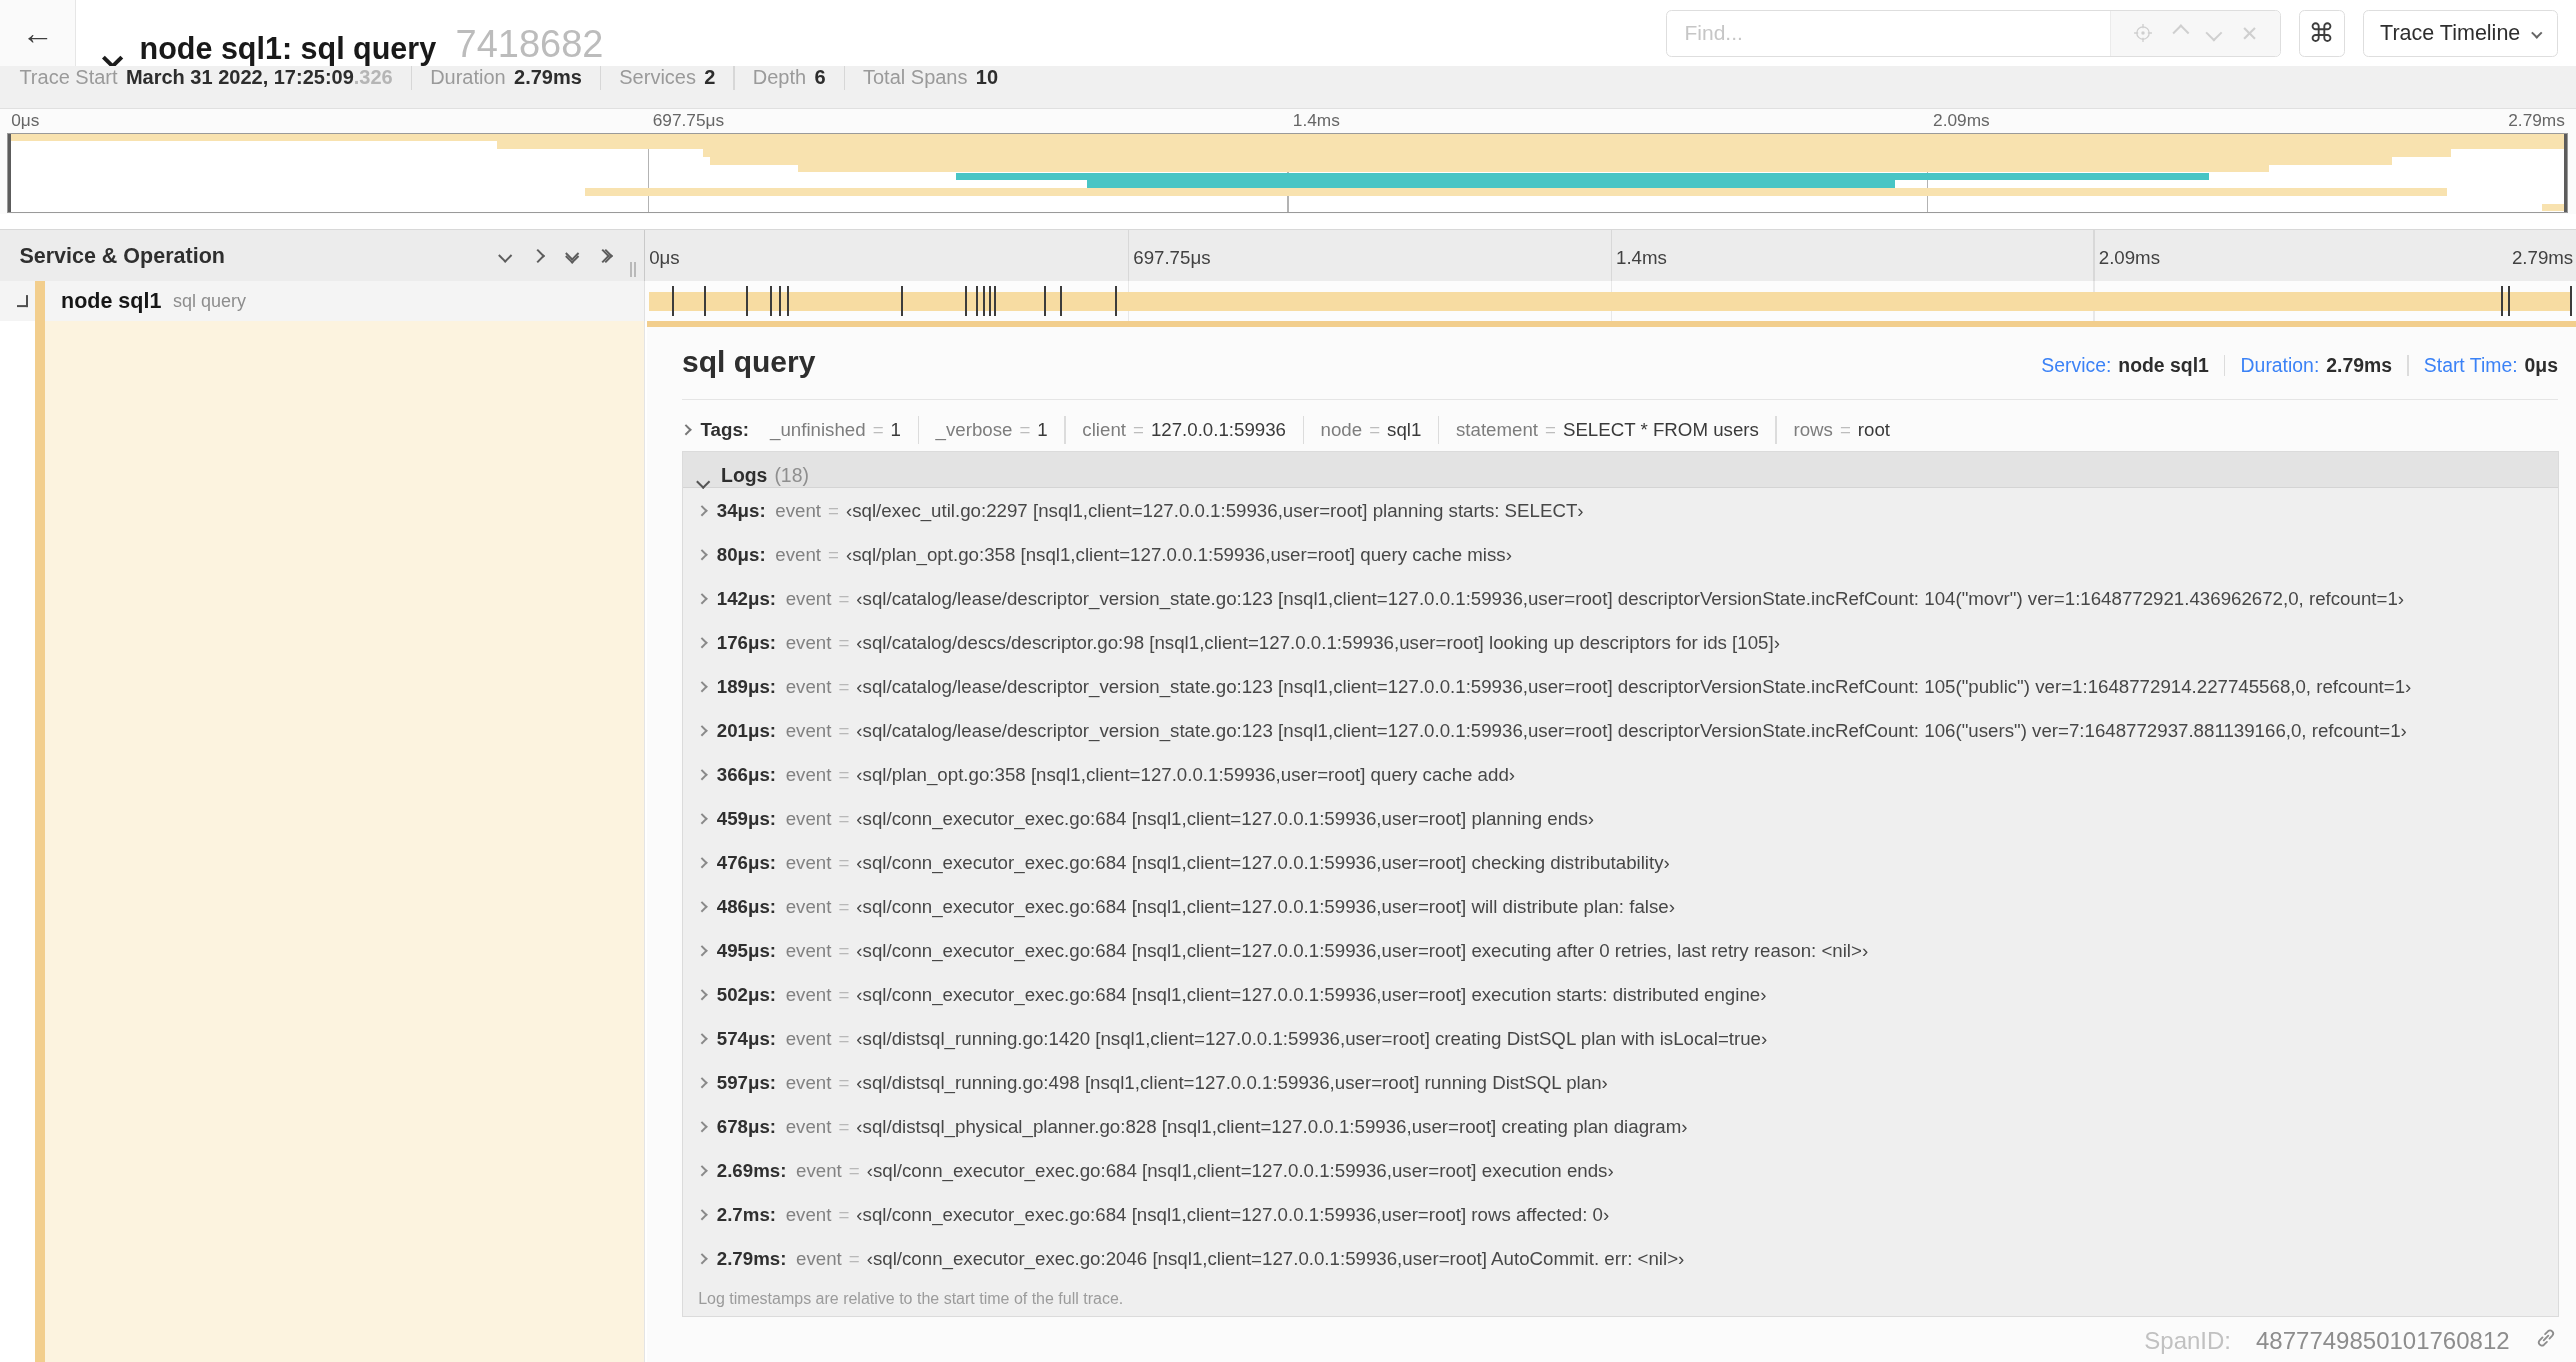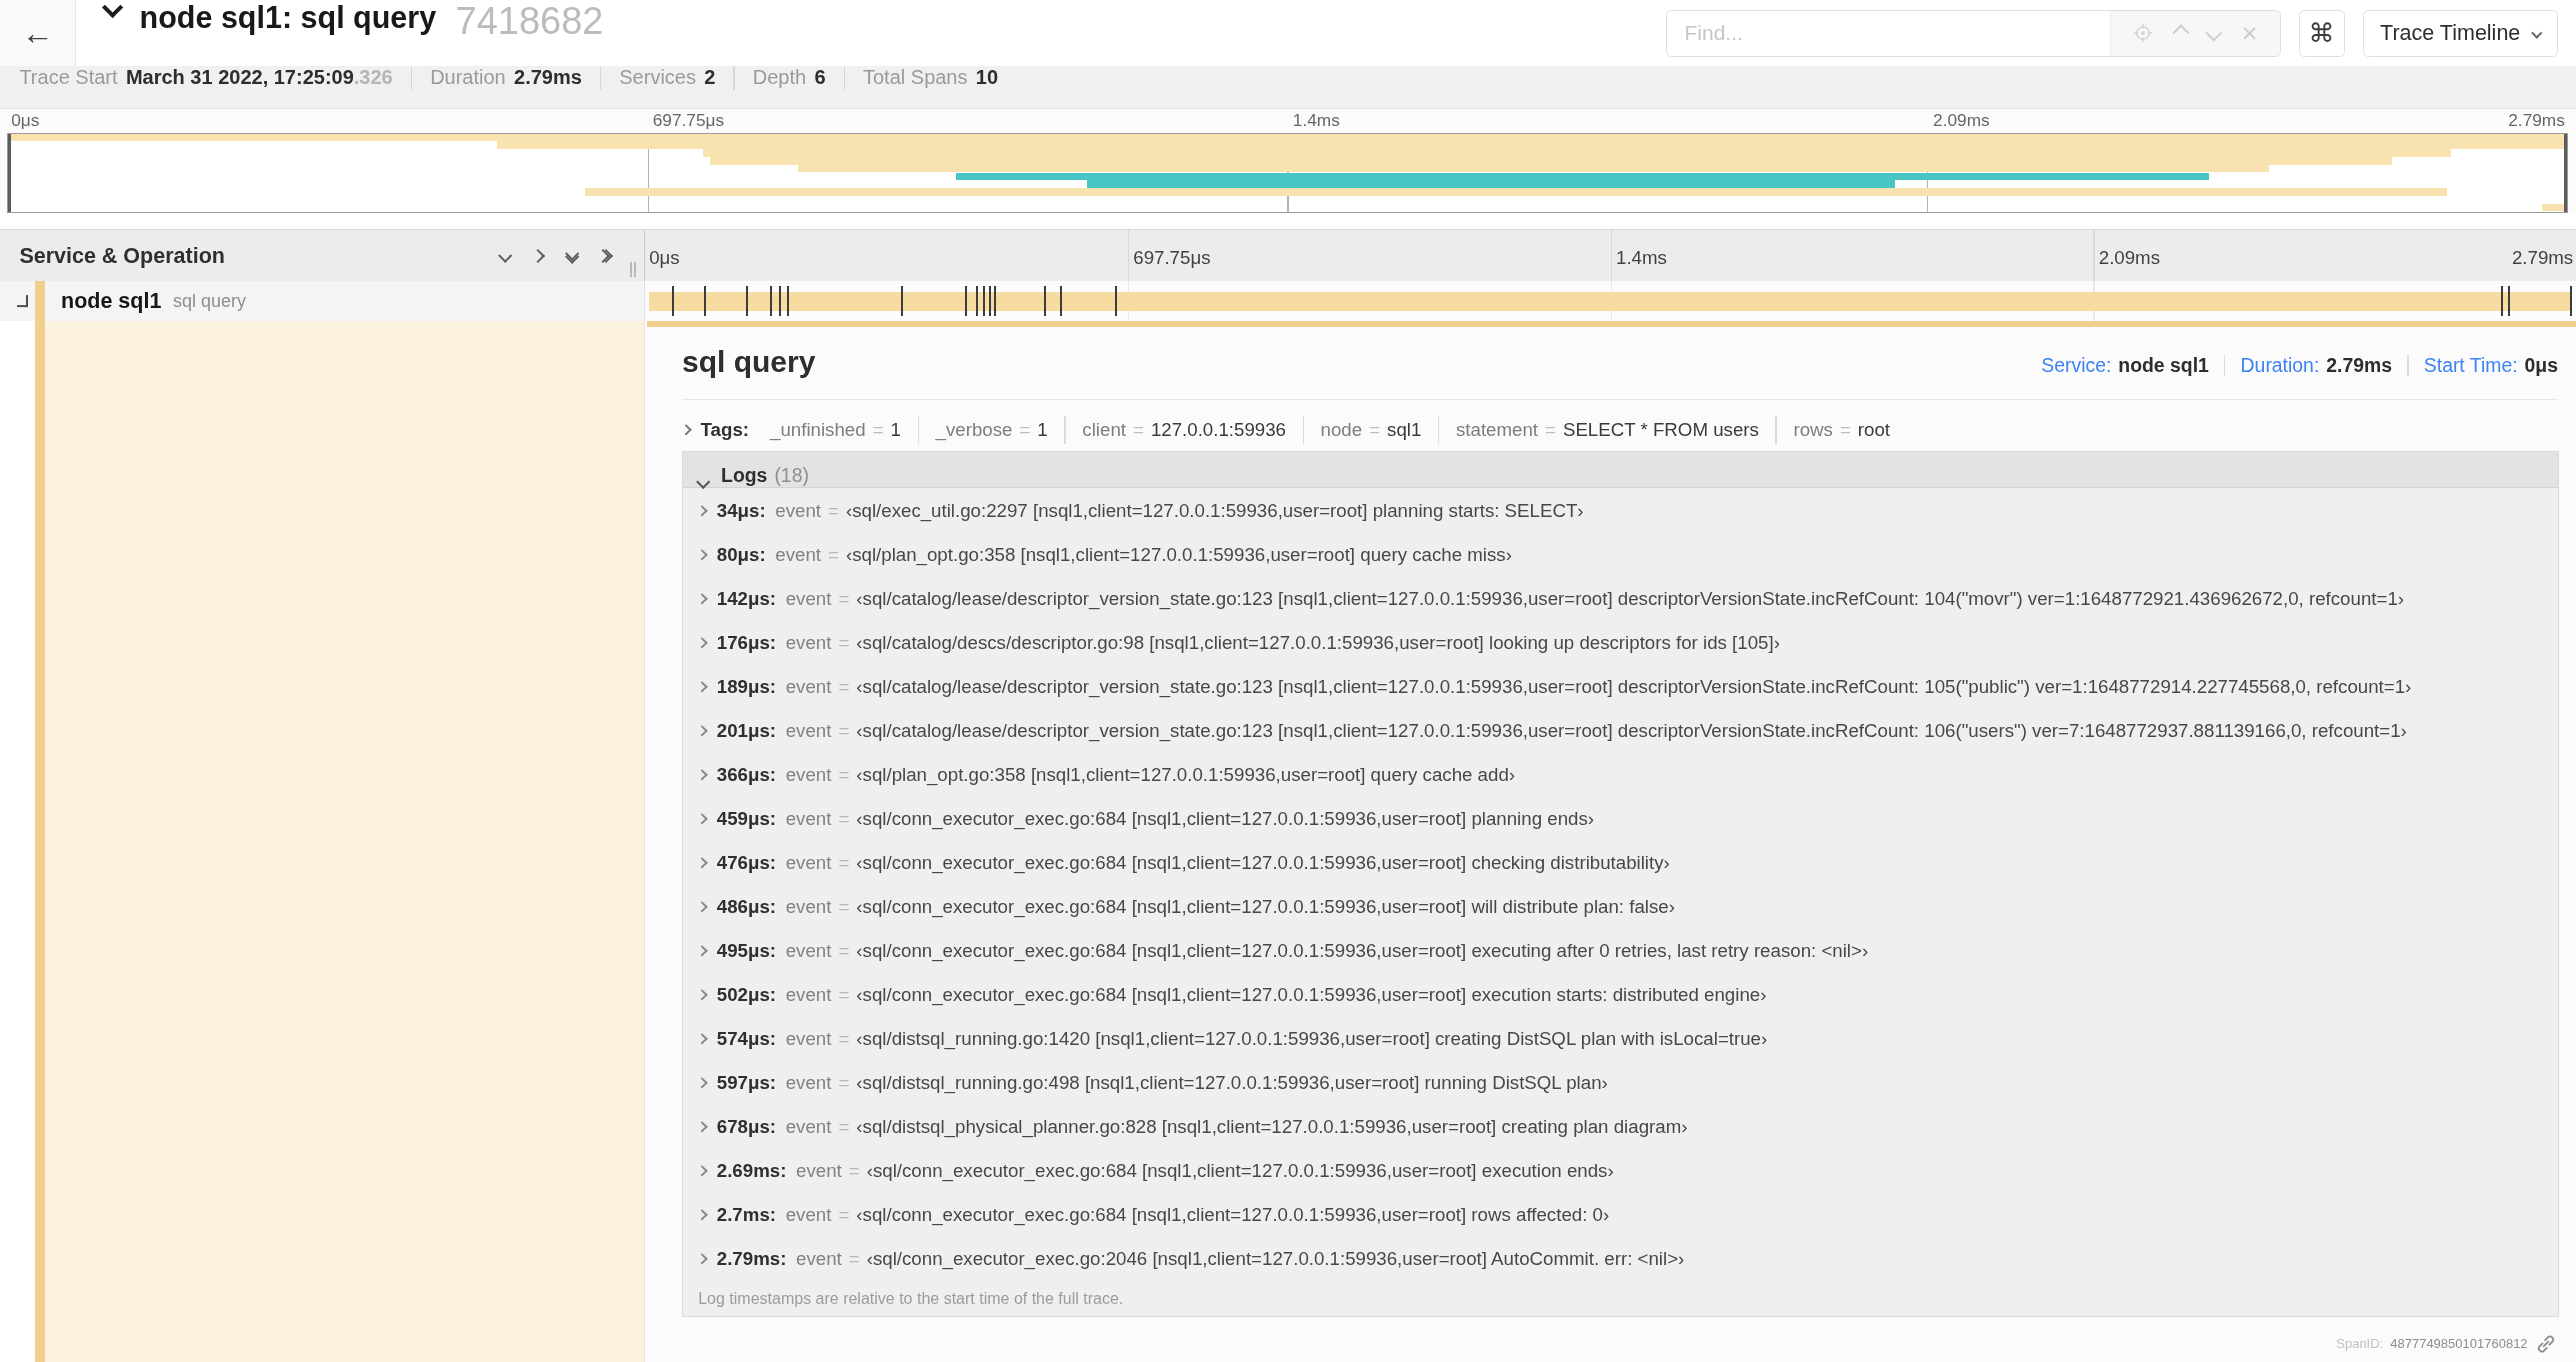--- a/index.html
+++ b/index.html
@@ -15,21 +15,21 @@
   .cv.med{width:11.8px;height:11.8px;border-width:0 2.8px 2.8px 0}
   .cv.sm{width:7.6px;height:7.6px;border-width:0 2.1px 2.1px 0}
   .dblv{display:inline-flex;flex-direction:column;align-items:center}
   .dblv .cv{margin:-3.5px 0}
   .dblh{display:inline-flex;align-items:center}
   .dblh .cv{margin:0 -3.5px}
 
   
   .topbar{position:absolute;left:0;top:0;right:0;height:66px;background:#fff;}
   .backbtn{position:absolute;left:0;top:0;width:76px;height:66px;border-right:1.4px solid #e6e6e6;display:flex;align-items:center;justify-content:center;font-size:32px;color:#3f3f3f;cursor:pointer;background:#fafafa}
-  .titlewrap{position:absolute;left:105px;top:0;height:66px;display:flex;align-items:flex-start;gap:19.4px}
+  .titlewrap{position:absolute;left:105px;top:0;height:66px;display:flex;align-items:flex-end;gap:19.4px}
   .titlewrap .tchev{color:#1c1c1c}
   .ptitle{font-size:30.5px;font-weight:700;color:#191919}
   .traceid{font-size:38px;font-weight:400;color:#bcbcbc}
   .topright{position:absolute;right:18px;top:9.7px;height:47px;display:flex;gap:18px;align-items:center}
   .findgroup{width:615px;height:47px;border:1.4px solid #dedede;border-radius:5.5px;display:flex;background:#fff;overflow:hidden}
   .findgroup input{flex:1;border:0;outline:0;padding:0 18px;font-size:21px;color:#444;background:transparent;font-family:inherit}
   .findgroup input::placeholder{color:#c6c6c6}
   .findicons{width:170px;background:#f7f7f7;border-left:1.4px solid #ebebeb;display:flex;align-items:center;justify-content:space-evenly;color:#cfcfcf}
   .findicons .x{font-size:21px;line-height:1}
   .kbdbtn{width:46px;height:47px;border:1.4px solid #dedede;border-radius:5.5px;background:#fff;font-size:26px;color:#3d3d3d;display:flex;align-items:center;justify-content:center;cursor:pointer}
@@ -102,21 +102,21 @@
   .logsband .llab{font-weight:700;color:#2e2e2e;margin-left:12.5px}
   .logsband .lcount{color:#8e8e8e;margin-left:7px}
   .logentries{position:absolute;top:37px;left:0;right:0}
   .lrow{height:44px;display:flex;align-items:center;padding-left:15.2px;font-size:18.7px;white-space:nowrap;overflow:hidden;cursor:pointer}
   .lrow .cv{color:#8a8a8a}
   .lrow .t{font-weight:700;color:#2f2f2f;margin:0 9.7px 0 11px}
   .lrow .k{color:#828282;margin-right:7px}
   .lrow .eq{color:#b8b8b8;margin-right:7px}
   .lrow .v{color:#474747}
   .footnote{position:absolute;left:15.2px;bottom:8.3px;font-size:16px;color:#9b9b9b}
-  .spanidrow{position:absolute;right:19.4px;bottom:8.3px;display:flex;align-items:center;gap:7px;font-size:13px}
+  .spanidrow{position:absolute;right:19.4px;bottom:8.3px;display:flex;align-items:flex-start;gap:25px;font-size:24px}
   .spanidrow .lab{color:#c1c1c1}
   .spanidrow .val{color:#8d8d8d}
   .linkicon{width:22px;height:22px;stroke:#8d8d8d;fill:none;stroke-width:2;stroke-linecap:round}
   .tgticon{width:22px;height:22px;stroke:#cfcfcf;fill:none;stroke-width:2}
 </style>
 </head>
 <body>
 
 <div class="app">
 

